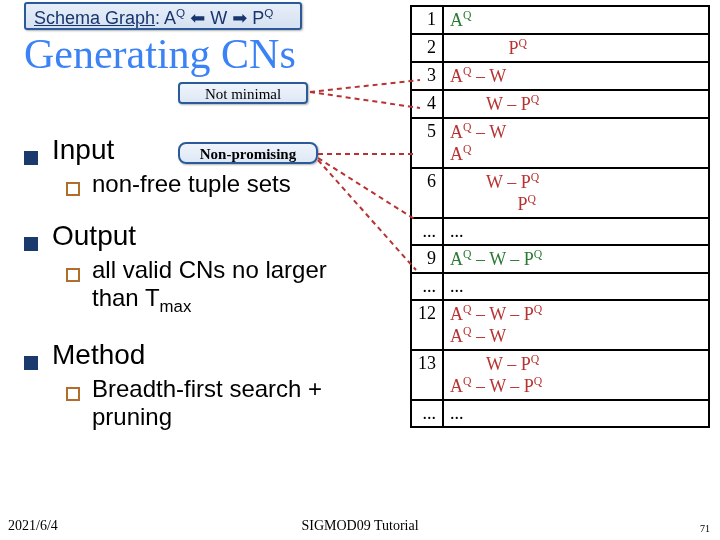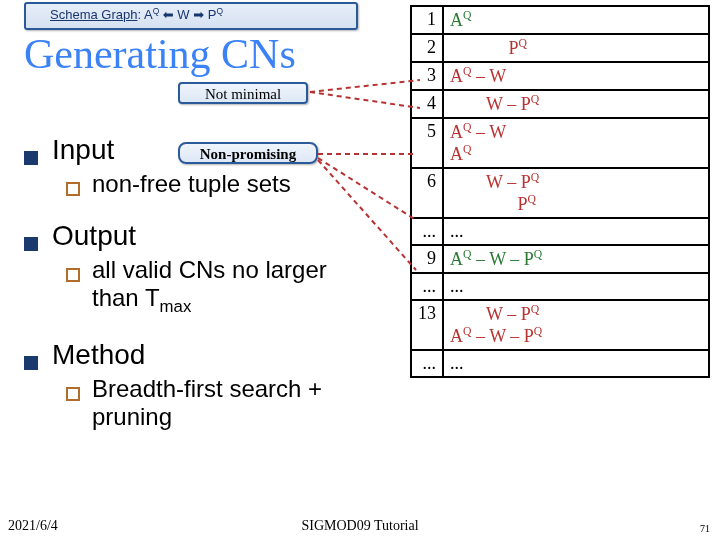--- a/index.html
+++ b/index.html
@@ -8,28 +8,28 @@
     height: 540px;
     font-family: Arial, sans-serif;
     background: #fff;
     position: relative;
     overflow: hidden;
   }
   .schema-graph {
     position: absolute;
     top: 2px;
     left: 24px;
-    width: 334px;
+    width: 278px;
     height: 28px;
     border: 2px solid #2a5a9a;
     border-radius: 3px;
     background: linear-gradient(to bottom, #e6eef8, #d6e2f2);
-    font-size: 13px;
+    font-size: 18px;
     color: #19356e;
-    padding: 2px 24px;
+    padding: 2px 8px;
     box-shadow: 1px 1px 2px rgba(0,0,0,0.3);
   }
   .schema-graph u { text-decoration: underline; }
   .title {
     position: absolute;
     top: 30px;
     left: 24px;
     font-family: "Times New Roman", serif;
     font-size: 42px;
     color: #3b82f6;
@@ -225,20 +225,24 @@
         <td class="idx">...</td>
         <td class="">...</td>
       </tr>
       <tr>
         <td class="idx">9</td>
         <td class="green">A<sup>Q</sup> – W – P<sup>Q</sup></td>
       </tr>
       <tr>
         <td class="idx">...</td>
         <td class="">...</td>
+      </tr>
+      <tr>
+        <td class="idx">12</td>
+        <td class="red">A<sup>Q</sup> – W – P<sup>Q</sup><br>A<sup>Q</sup> – W</td>
       </tr>
       <tr>
         <td class="idx">13</td>
         <td class="red">&nbsp;&nbsp;&nbsp;&nbsp;&nbsp;&nbsp;&nbsp;&nbsp;W – P<sup>Q</sup><br>A<sup>Q</sup> – W – P<sup>Q</sup></td>
       </tr>
       <tr>
         <td class="idx">...</td>
         <td class="">...</td>
       </tr>
     </tbody>

